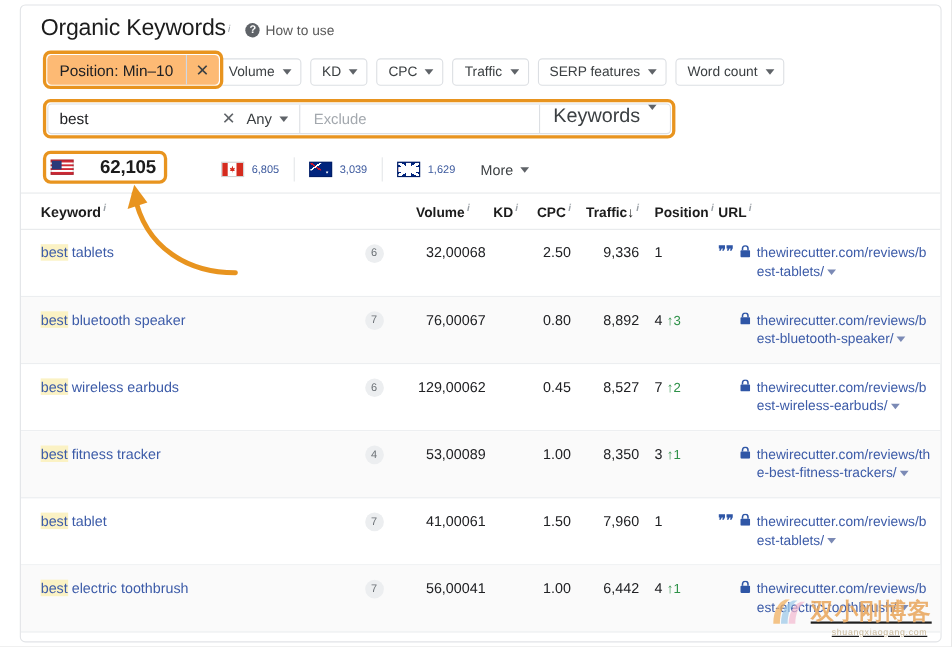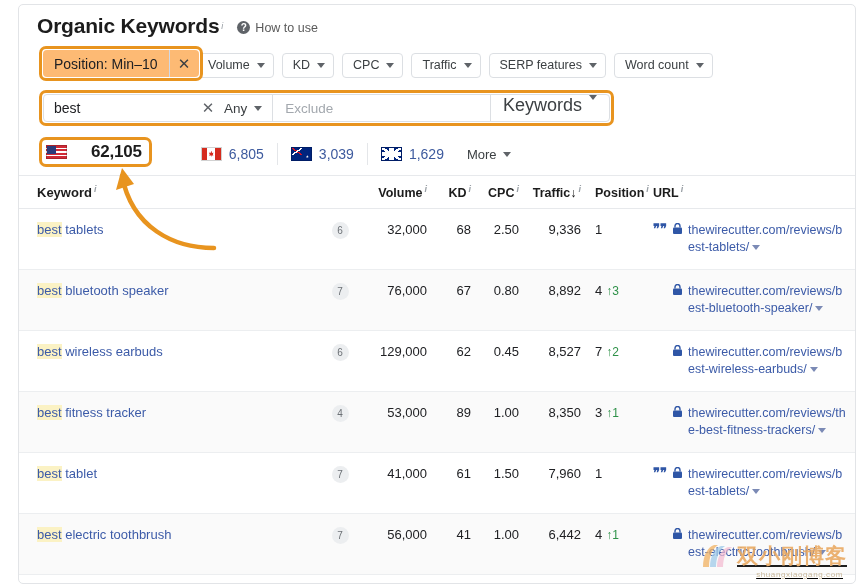--- a/index.html
+++ b/index.html
@@ -25,21 +25,21 @@
   }
 
   
   .hdr {
     position: absolute; left: 0; top: 0;
     width: 100%; height: 42px;
     display: flex; align-items: center;
     padding-left: 18px;
   }
   .hdr-title {
-    font-size: 21px; font-weight: bold; color: #1c1c1c;
+    font-size: 21px; font-weight: normal; color: #1c1c1c;
     letter-spacing: -0.2px;
   }
   .sup-i {
     font-size: 9px; color: #9aa0a6; vertical-align: super;
     margin-left: 2px; font-style: italic;
   }
   .howto {
     display: flex; align-items: center; gap: 5px;
     margin-left: 14px; margin-top: 3px;
   }
@@ -138,21 +138,21 @@
   .country-row {
     position: absolute; left: 0; top: 130px;
     width: 100%; height: 38px;
     display: flex; align-items: center;
     padding-left: 22px; gap: 0px;
   }
   .ctab {
     display: flex; align-items: center; gap: 7px;
     padding: 0 13px; height: 22px;
     border-right: 1px solid #e4e6e9;
-    font-size: 14px; color: #3d5a9e;
+    font-size: 10px; color: #3d5a9e;
   }
   .ctab:first-child { padding-left: 6px; }
   .ctab.sel { color: #1c1c1c; font-weight: bold; font-size: 15px; }
   .ctab.last { border-right: none; }
   .cmore {
     display: flex; align-items: center; gap: 6px;
     padding: 0 10px; font-size: 13px; color: #3c4043;
   }
   .us-box {
     position: absolute; left: 20px; top: 132px;
@@ -208,21 +208,21 @@
   .row {
     display: flex; align-items: flex-start;
     padding: 13px 0 13px 18px;
     border-bottom: 1px solid #eceef0;
     font-size: 13px; color: #202124;
   }
   .row.alt { background: #fafafa; }
   .c-kw    { width: 282px; font-size: 13px; color: #3c5ba8; }
   .c-feat  { width: 42px; display: flex; justify-content: center; }
   .c-vol   { width: 66px; text-align: right; }
-  .c-kd    { width: 44px; text-align: right; }
+  .c-kd    { width: 44px; }
   .c-cpc   { width: 48px; text-align: right; }
   .c-tra   { width: 62px; text-align: right; }
   .c-pos   { width: 68px; text-align: left; padding-left: 14px; }
   .c-url   { width: 200px; padding-left: 4px; }
   .thead .c-kw { color: #1c1c1c; }
   .thead .c-vol, .thead .c-kd, .thead .c-cpc, .thead .c-tra { text-align: right; }
   .hl { background: #fbf2c4; }
   .badge {
     width: 17px; height: 17px; border-radius: 50%;
     background: #eceef0; color: #6b7075;

